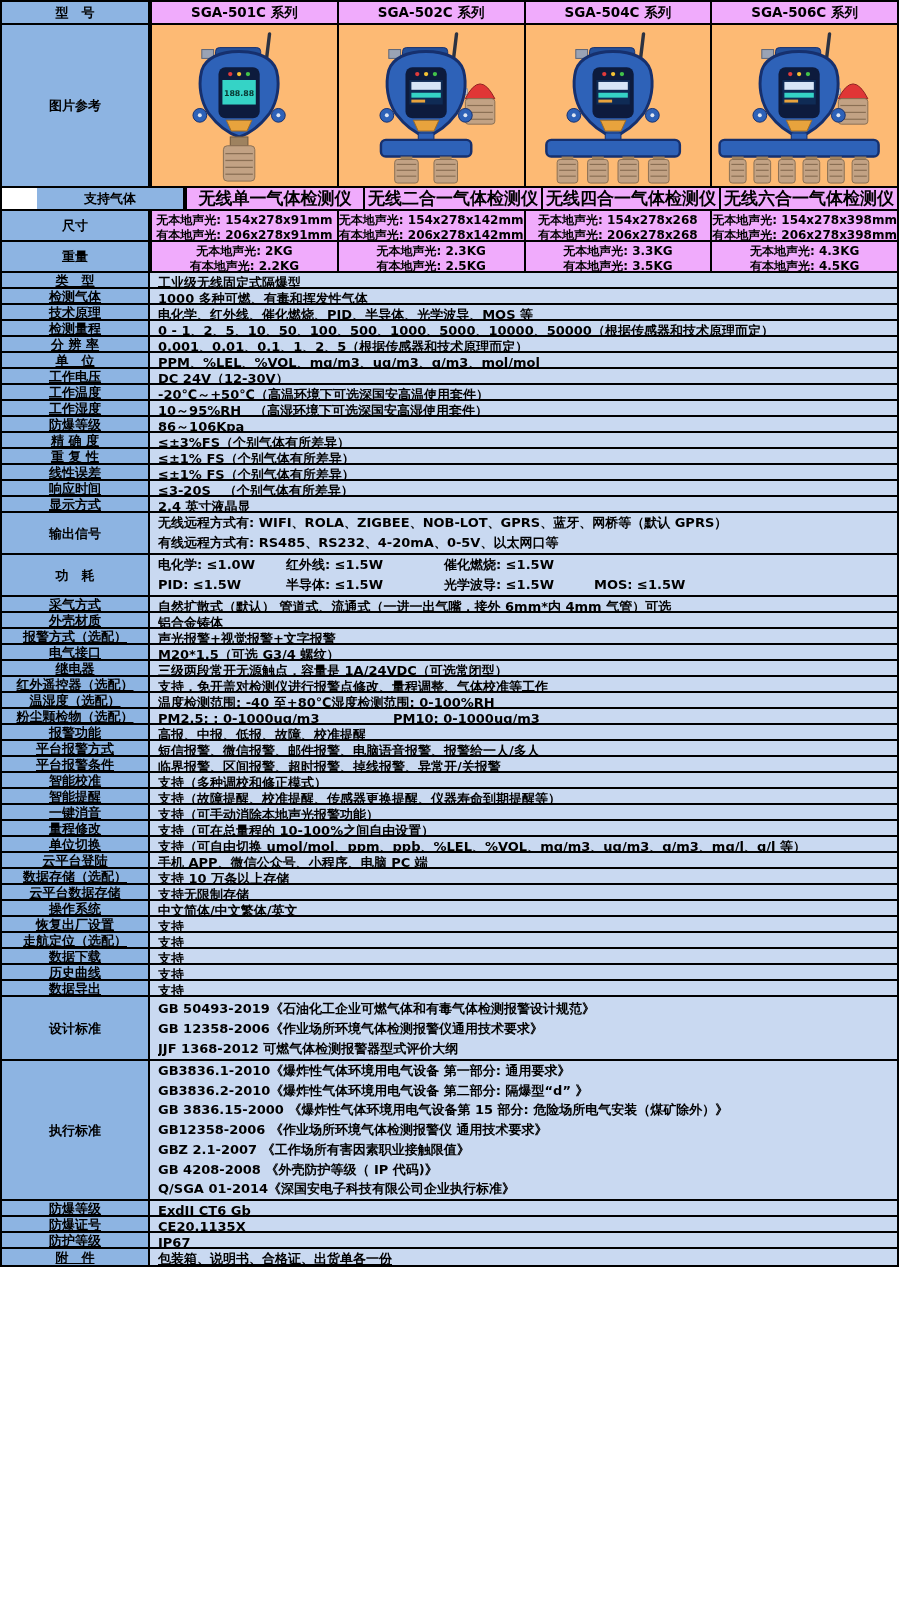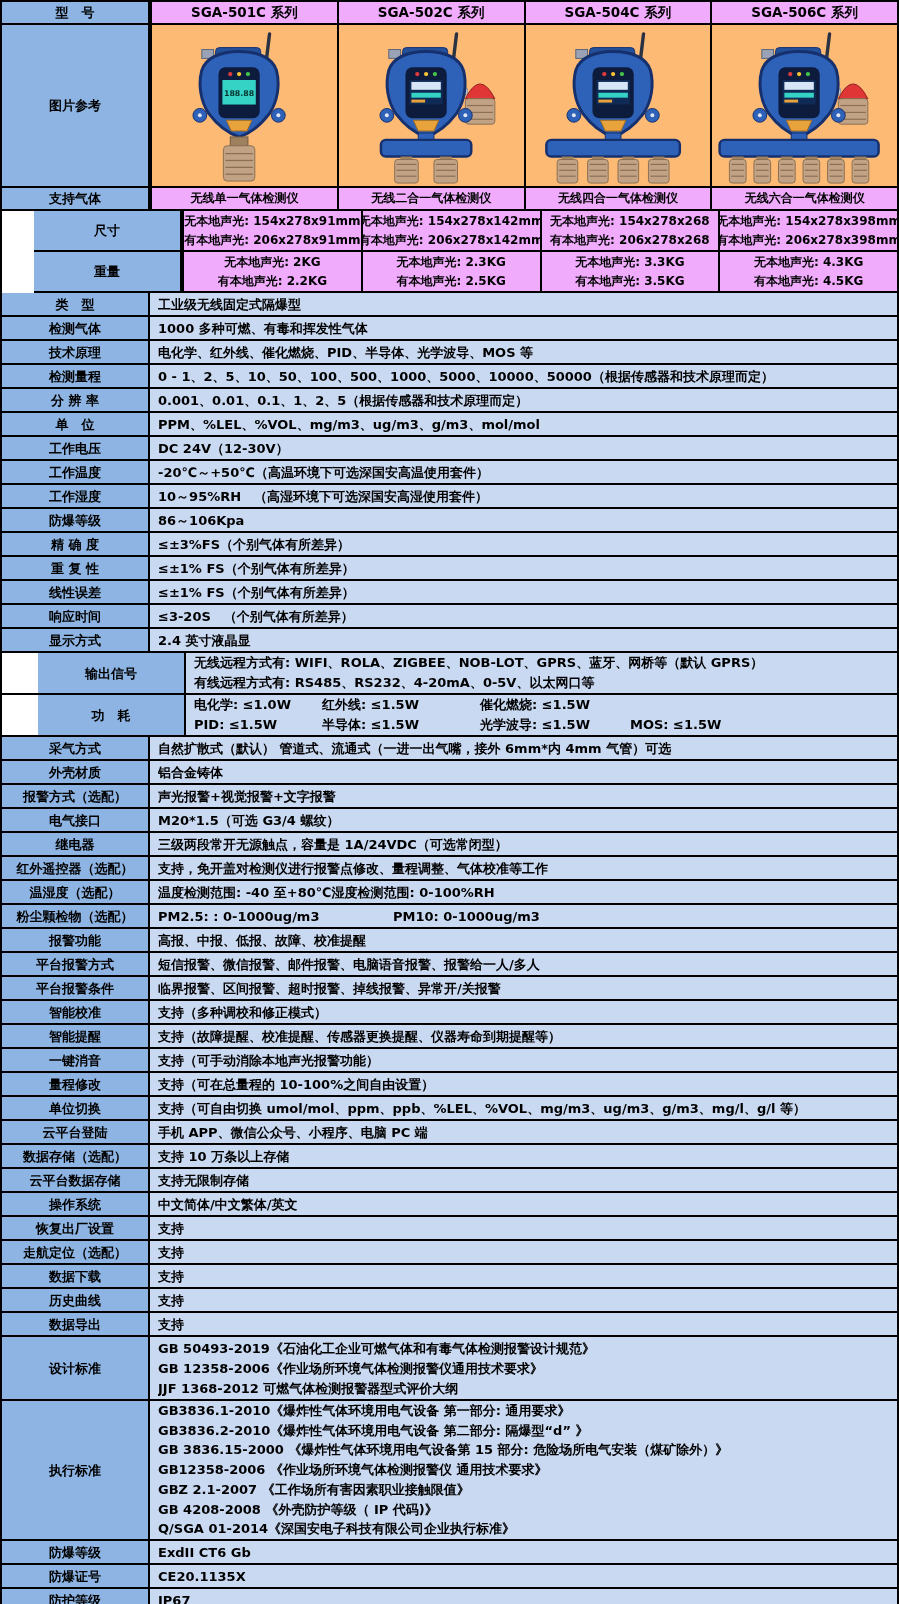--- a/index.html
+++ b/index.html
@@ -12,26 +12,26 @@
     text-align:center;font-weight:bold;font-size:13px;line-height:15px;border-right:2px solid #000;padding:0 3px;}
   .span-cell{flex:1;background:#C9D9F1;display:flex;flex-direction:column;justify-content:flex-end;
     padding:0 8px;font-size:13px;font-weight:bold;overflow:hidden;}
   .g4cell{flex:1;background:#f0abfc;border-left:2px solid #000;display:flex;flex-direction:column;
     align-items:center;justify-content:center;text-align:center;font-size:12px;font-weight:bold;overflow:hidden;}
   .g4cell:first-of-type{border-left:none;}
   .h-header{height:23px;}
   .h-header .g4cell{font-size:13.5px;}
   .h-images{height:163px;}
   .h-images .g4cell{background:#fdba74;padding:0;}
-  .h-cols{height:23px;}
-  .h-cols .g4cell{font-size:12px;}
-  .h-cols2{height:41px;margin-left:32px;}
+  .h-cols{height:23px;padding-left:35px;}
+  .h-cols .g4cell{font-size:17px;}
+  .h-cols2{height:31px;}
   .h-cols2 .line{line-height:19px;}
-  .ln1{height:24px;}
-  .ln2{height:42px;padding-left:36px;}
+  .ln1{height:16px;text-decoration:underline;}
+  .ln2{height:42px;}
   .ln3{height:64px;}
   .ln7{height:140px;}
   .line{line-height:20px;white-space:nowrap;overflow:hidden;}
   .seg{display:inline-block;white-space:nowrap;}
   .r-power .seg:nth-child(1),.r-life .seg:nth-child(1){min-width:128px;}
   .r-power .seg:nth-child(2),.r-life .seg:nth-child(2){min-width:158px;}
   .r-power .seg:nth-child(3),.r-life .seg:nth-child(3){min-width:150px;}
   .r-temphum .seg:nth-child(1){min-width:172px;}
   .r-dust .seg:nth-child(1){min-width:235px;}
   svg{display:block;margin:0 auto;}

